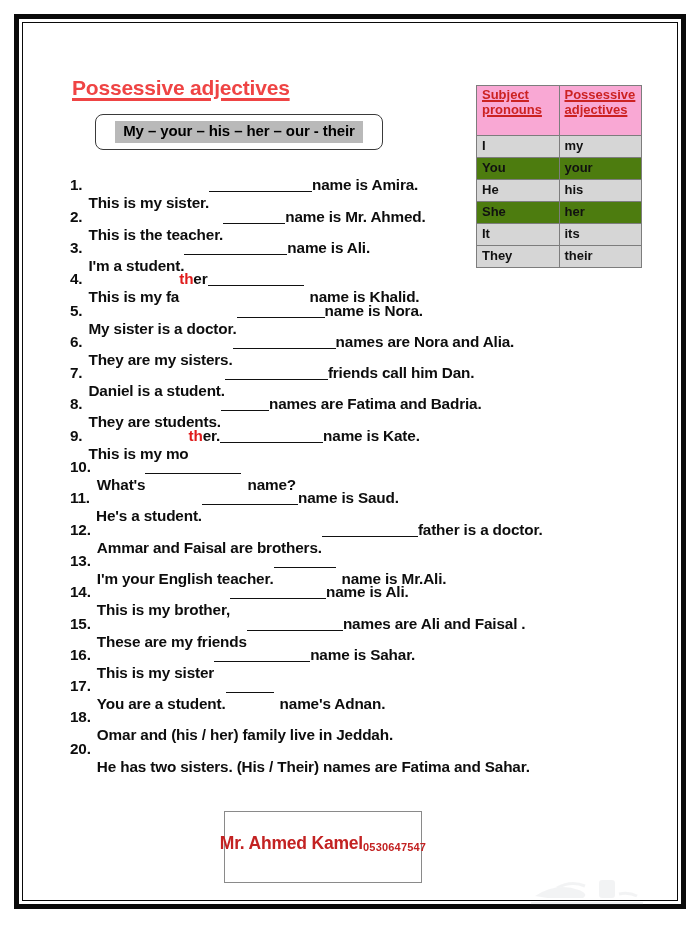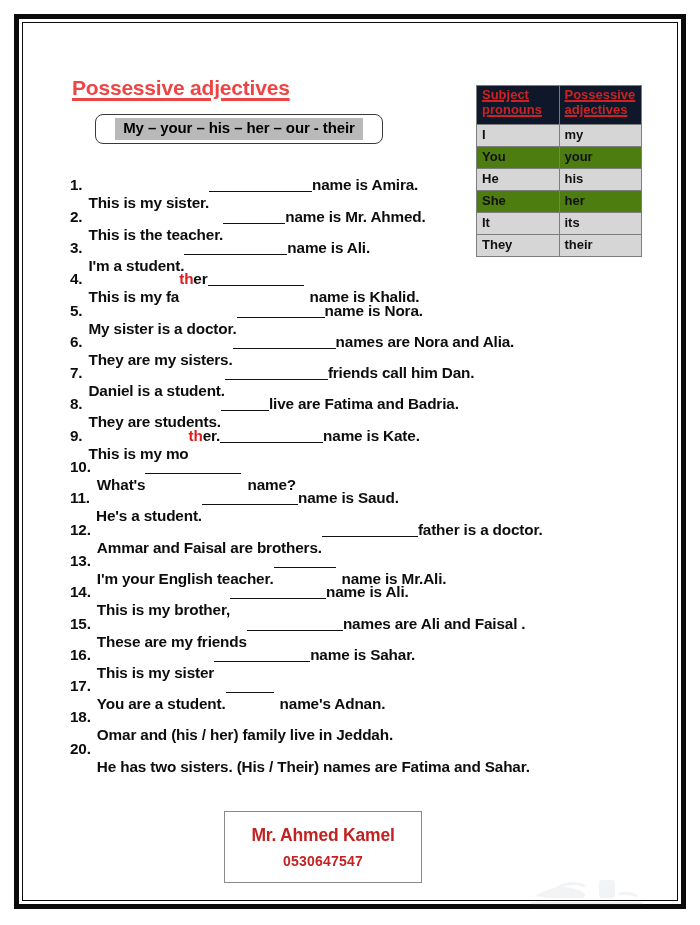--- a/index.html
+++ b/index.html
@@ -57,21 +57,21 @@
     letter-spacing: -0.2px;
     white-space: nowrap;
   }
 
   
   .wordbank {
     position: absolute;
     left: 95px;
     top: 114px;
     width: 288px;
-    height: 30px;
+    height: 36px;
     border: 1.6px solid #3a3a3a;
     border-radius: 8px;
     background: #ffffff;
     box-sizing: border-box;
     display: flex;
     align-items: center;
     justify-content: center;
   }
   .wordbank-text {
     background: #b9b9b9;
@@ -99,28 +99,28 @@
     font-size: 13px;
     font-weight: bold;
     color: #111111;
     text-align: left;
     height: 18px;
     line-height: 1.05;
     vertical-align: middle;
   }
   .pron-table th {
     color: #cc2222;
-    background: #0f172a;
+    background: #f9a8d4;
     text-decoration: underline;
     text-decoration-thickness: 1.5px;
     text-underline-offset: 1px;
     font-size: 13px;
     line-height: 1.12;
     padding-top: 2px;
-    padding-bottom: 7px;
+    padding-bottom: 18px;
   }
   .pron-table tr.shaded td { background: #d6d6d6; }
   .pron-table tr.plain td  { background: #4d7c0f; }
 
   
   .questions {
     position: absolute;
     left: 70px;
     top: 170px;
     width: 575px;
@@ -155,34 +155,34 @@
   .footer-box {
     position: absolute;
     left: 224px;
     top: 811px;
     width: 198px;
     height: 72px;
     border: 1.6px solid #8a8a8a;
     background: #ffffff;
     box-sizing: border-box;
     display: flex;
-    flex-direction: column;
+    flex-direction: row;
     align-items: center;
     justify-content: center;
   }
   .footer-name {
     font-size: 17.5px;
     font-weight: bold;
     color: #c32222;
     letter-spacing: -0.2px;
     margin-bottom: 7px;
     white-space: nowrap;
   }
   .footer-phone {
-    font-size: 14px;
+    font-size: 11px;
     font-weight: bold;
     color: #c32222;
     letter-spacing: 0.2px;
     white-space: nowrap;
   }
 
   
   .watermark {
     position: absolute;
     left: 527px;
@@ -299,21 +299,21 @@
       <span>7.</span>
       <span class="sp-l">Daniel is a student.</span>
       <span class="blank blank-xl sp-l"></span>
       <span>friends call him Dan.</span>
     </div>
 
     <div class="q-row">
       <span>8.</span>
       <span class="sp-l">They are students.</span>
       <span class="blank blank-xs sp-l"></span>
-      <span>live are Fatima and Badria.</span>
+      <span>names are Fatima and Badria.</span>
     </div>
 
     <div class="q-row">
       <span>9.</span>
       <span class="sp-l">This is my mo</span>
         <span class="red-th">th</span>
         <span>er.</span>
       <span class="blank blank-xl sp-l"></span>
       <span>name is Kate.</span>
     </div>

